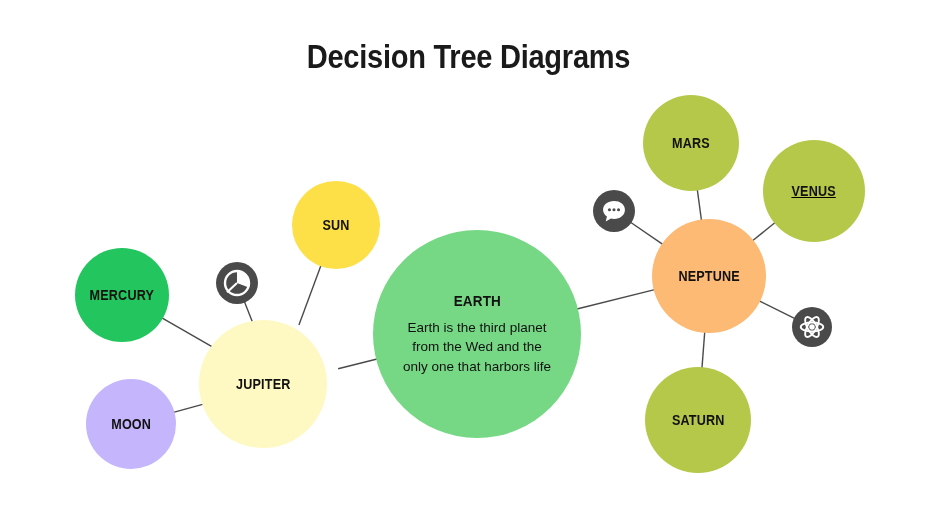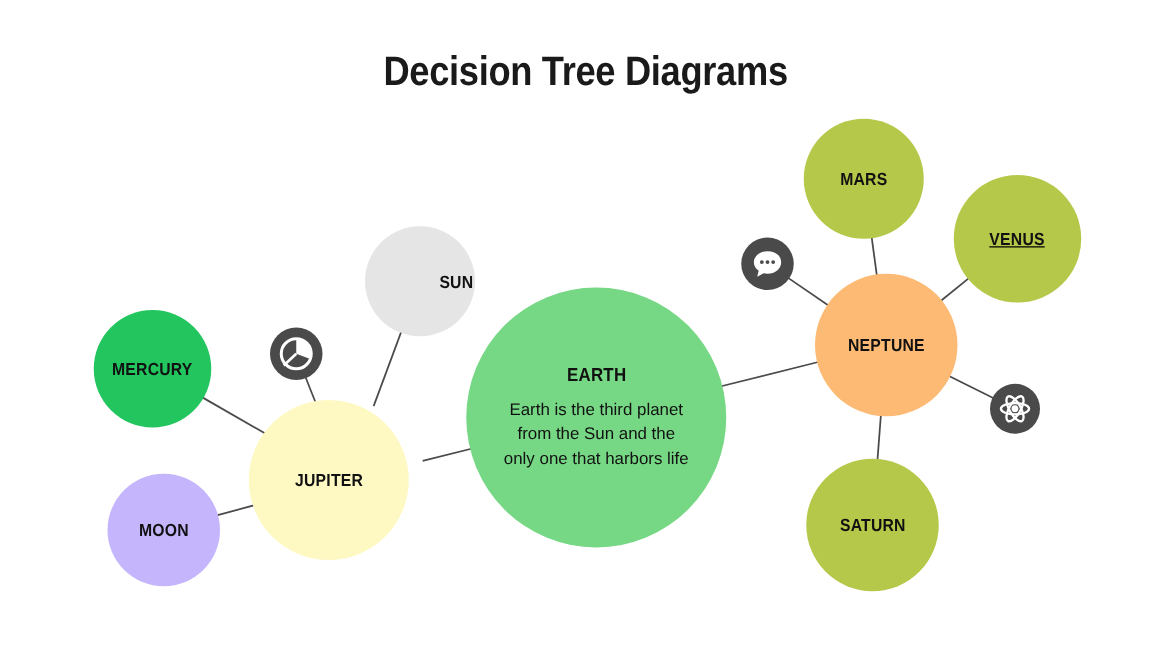--- a/index.html
+++ b/index.html
@@ -101,29 +101,29 @@
       </g>
   </svg>
 
   <div id="nodes-layer">
       <div class="node node-small" style="left: 75px; top: 248px; width: 94px; height: 94px; background: #22c55e;">
         <div class="node-label">MERCURY</div>
       </div>
       <div class="node node-small" style="left: 86px; top: 379px; width: 90px; height: 90px; background: #c4b5fd;">
         <div class="node-label">MOON</div>
       </div>
-      <div class="node node-small" style="left: 292px; top: 181px; width: 88px; height: 88px; background: #e5e5e5; align-items: flex-end;">
+      <div class="node node-small" style="left: 292px; top: 181px; width: 88px; height: 88px; background: #fde047;">
         <div class="node-label">SUN</div>
       </div>
       <div class="node node-mid" style="left: 199px; top: 320px; width: 128px; height: 128px; background: #fef9c3;">
         <div class="node-label">JUPITER</div>
       </div>
       <div class="node node-main" style="left: 373px; top: 230px; width: 208px; height: 208px; background: rgb(118, 216, 132);">
         <div class="node-label">EARTH</div>
-        <div class="node-desc">Earth is the third planet from the Sun and the only one that harbors life</div>
+        <div class="node-desc">Earth is the third planet from the Wed and the only one that harbors life</div>
       </div>
       <div class="node node-mid" style="left: 652px; top: 219px; width: 114px; height: 114px; background: #fdba74;">
         <div class="node-label">NEPTUNE</div>
       </div>
       <div class="node node-small" style="left: 643px; top: 95px; width: 96px; height: 96px; background: rgb(182, 200, 73);">
         <div class="node-label">MARS</div>
       </div>
       <div class="node node-small" style="left: 763px; top: 140px; width: 102px; height: 102px; background: rgb(182, 200, 73); text-decoration: underline;">
         <div class="node-label">VENUS</div>
       </div>

